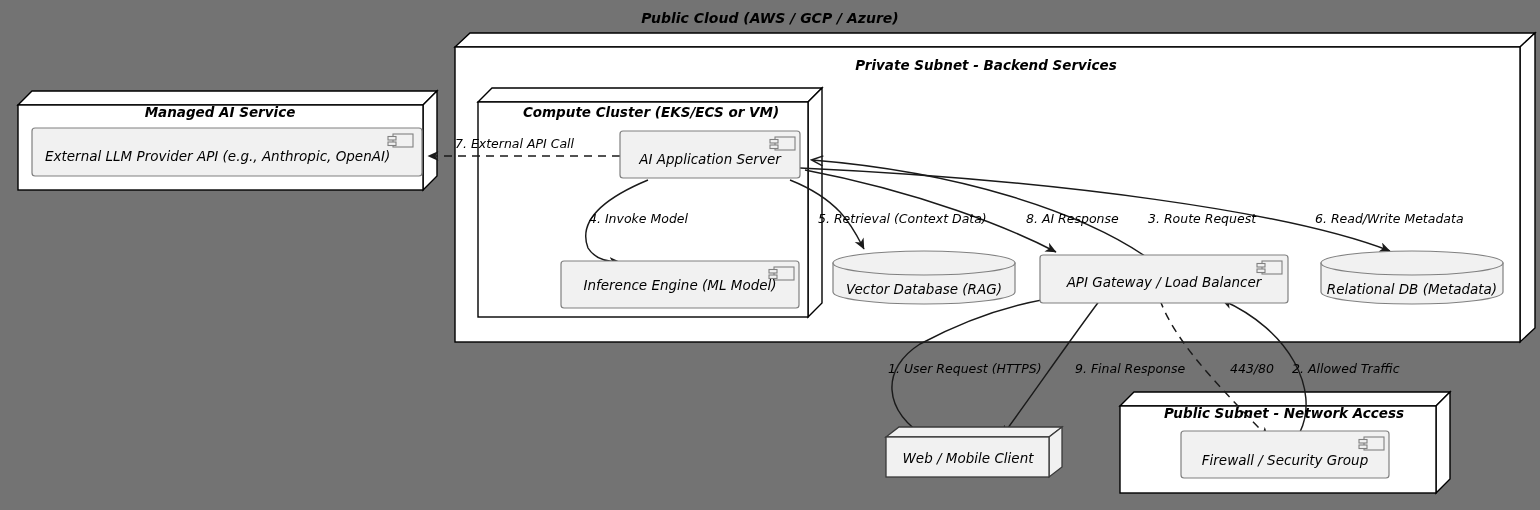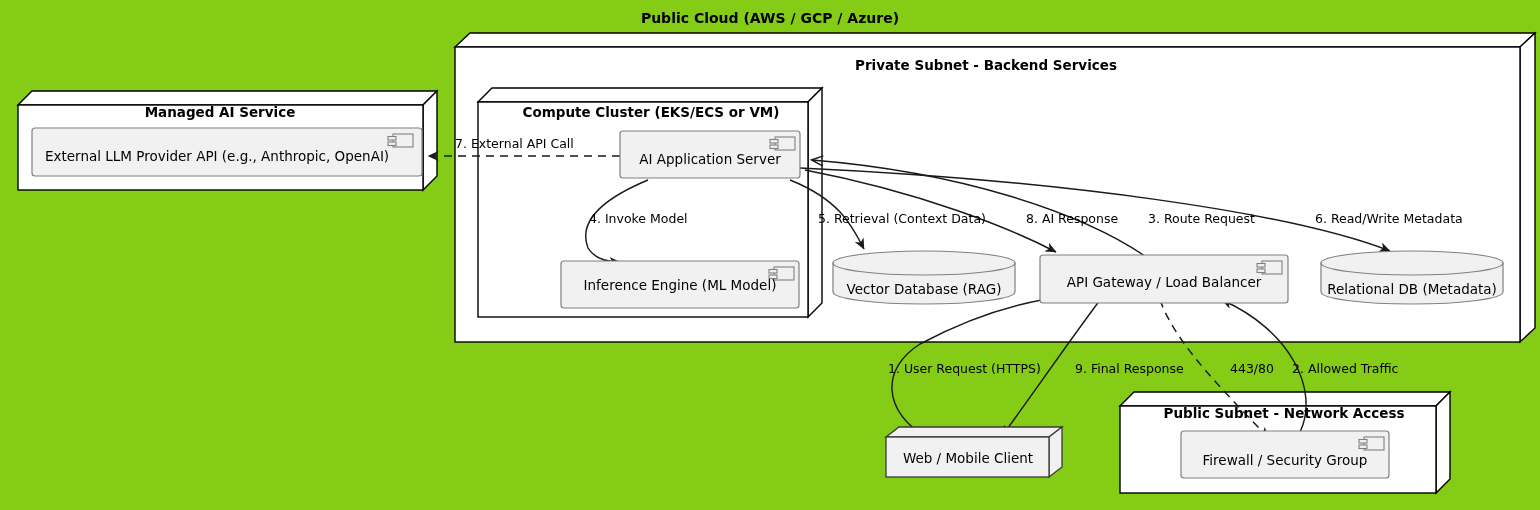--- a/index.html
+++ b/index.html
@@ -4,23 +4,24 @@
 <style>
   html, body {
     margin: 0;
     padding: 0;
     background: #ffffff;
   }
   #canvas {
     position: relative;
     width: 1540px;
     height: 510px;
-    background: #84cc16;
+    background: #737373;
     font-family: "DejaVu Sans", "Liberation Sans", sans-serif;
     overflow: hidden;
+    font-style: italic;
   }
   svg.layer {
     position: absolute;
     left: 0;
     top: 0;
     width: 1540px;
     height: 510px;
     overflow: visible;
   }
   svg.layer.edges { z-index: 5; pointer-events: none; }

